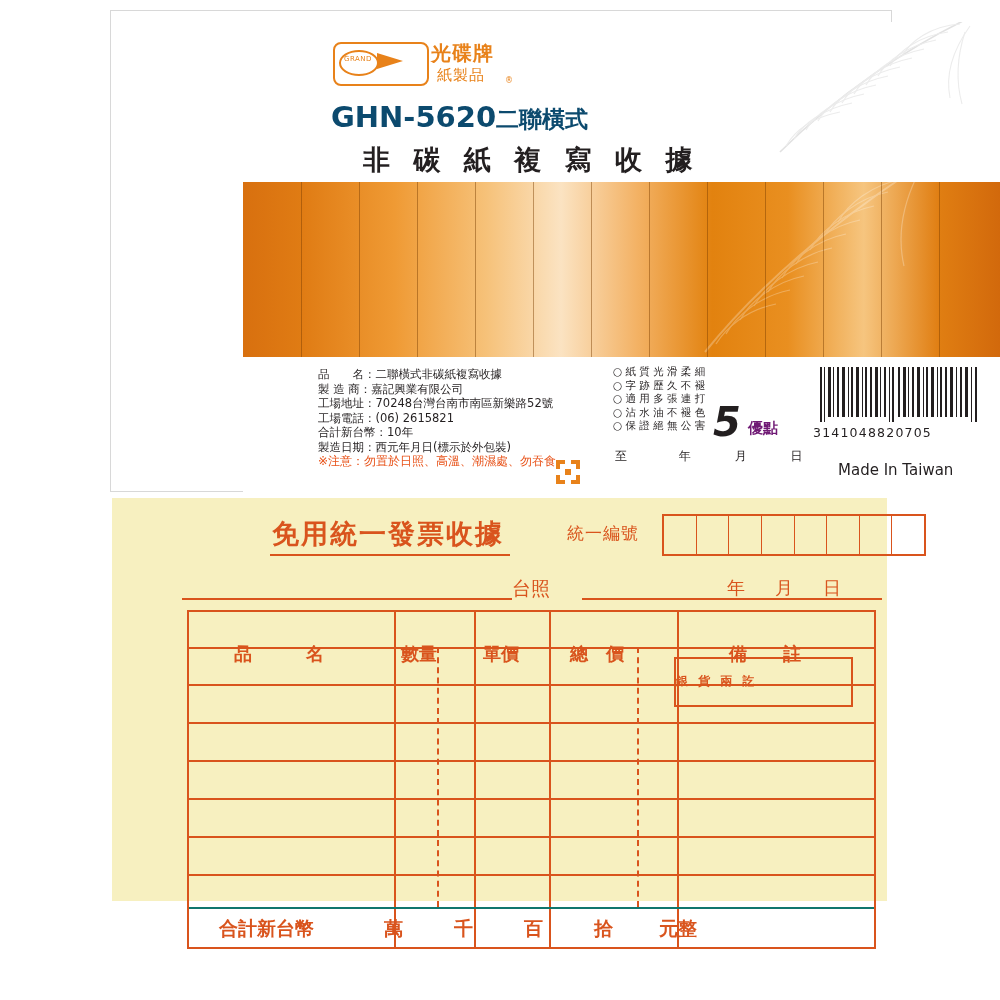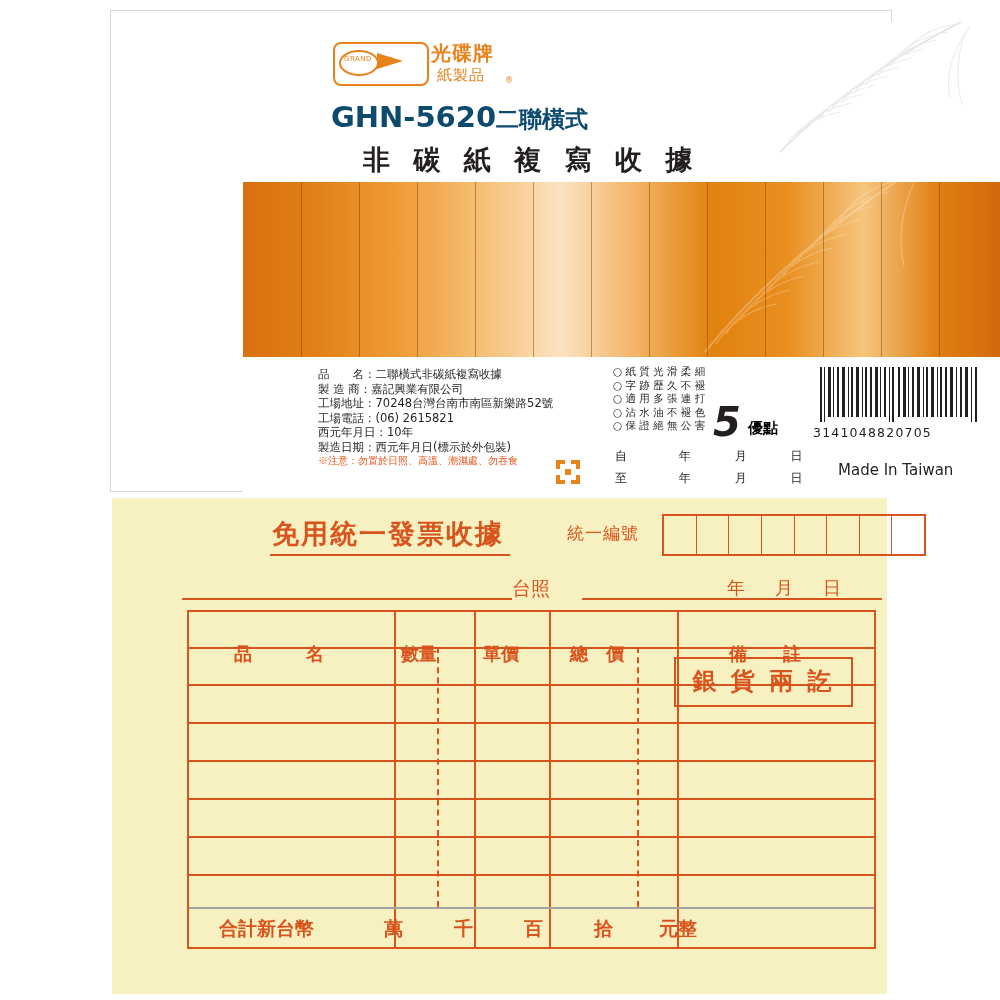--- a/index.html
+++ b/index.html
@@ -29,56 +29,56 @@
   
   .band{position:absolute;left:132px;top:171px;width:757px;height:175px;
         background:linear-gradient(90deg,#d8700f 0%,#e07c14 8%,#ef9a34 20%,#f6c178 32%,#fbe3c2 42%,#f3b265 52%,#e2820f 62%,#e98f20 72%,#f6c57f 82%,#e07e12 92%,#d2690c 100%);}
   .band .vline{position:absolute;top:0;width:1px;height:175px;background:rgba(120,60,0,.45);}
   .band-feather{position:absolute;right:70px;top:-20px;width:320px;height:220px;opacity:.35;}
 
   
   .specs{position:absolute;left:132px;top:346px;width:757px;height:143px;background:#fff;}
   .spec-left{position:absolute;left:75px;top:10px;font-size:11.5px;color:#231f20;line-height:14.5px;white-space:nowrap;}
   .spec-left .lbl{letter-spacing:0px;}
-  .spec-warn{color:#e8531a;font-size:10px;font-family:Liberation Serif, serif;}
+  .spec-warn{color:#e8531a;font-size:12px;}
   .recycle{position:absolute;left:310px;top:100px;width:30px;height:30px;}
   .spec-mid{position:absolute;left:370px;top:8px;font-size:10.5px;color:#231f20;line-height:13.5px;white-space:nowrap;}
   .big5{position:absolute;left:470px;top:42px;font-size:40px;color:#231f20;font-style:italic;font-weight:bold;}
-  .youdian{position:absolute;left:505px;top:62px;font-size:15px;color:#000000;font-weight:bold;}
+  .youdian{position:absolute;left:505px;top:62px;font-size:15px;color:#701a75;font-weight:bold;}
   .dates{position:absolute;left:372px;top:88px;font-size:12px;color:#231f20;line-height:22px;white-space:nowrap;}
   .dates span{display:inline-block;}
   .barcode{position:absolute;left:575px;top:10px;width:165px;height:55px;}
   .barnum{position:absolute;left:570px;top:68px;font-size:12.5px;color:#231f20;letter-spacing:1.2px;}
   .madein{position:absolute;left:595px;top:92px;font-size:15px;color:#231f20;margin-top:12px;}
 
   
-  .receipt{position:absolute;left:112px;top:498px;width:775px;height:496px;background:#f7f0c0;}
+  .receipt{position:absolute;left:112px;top:498px;width:775px;height:403px;background:#f7f0c0;}
   .r-title{position:absolute;left:160px;top:18px;font-size:27px;color:#d9541d;font-weight:bold;letter-spacing:2px;white-space:nowrap;}
   .r-title-underline{position:absolute;left:158px;top:56px;width:240px;height:2px;background:#d9541d;}
   .r-unifno{position:absolute;left:455px;top:24px;font-size:17px;color:#d9541d;letter-spacing:1px;}
   .r-unif-boxes{position:absolute;left:550px;top:16px;width:260px;height:38px;border:2px solid #d9541d;display:flex;}
   .r-unif-boxes i{flex:1;border-right:1px solid #d9541d;display:block;}
   .r-unif-boxes i:last-child{border-right:none;}
 
   .r-taizhao{position:absolute;left:400px;top:78px;font-size:19px;color:#d9541d;}
   .r-taizhao-line{position:absolute;left:70px;top:100px;width:330px;height:1.5px;background:#d9541d;}
   .r-ymd{position:absolute;left:615px;top:78px;font-size:18px;color:#d9541d;letter-spacing:30px;}
   .r-ymd-line{position:absolute;left:470px;top:100px;width:300px;height:1.5px;background:#d9541d;}
 
   .table{position:absolute;left:75px;top:112px;width:685px;height:335px;border:2px solid #d9541d;}
   .thead{position:absolute;left:0;top:0;width:100%;height:35px;border-bottom:2px solid #d9541d;}
   .vdiv{position:absolute;top:0;width:2px;height:335px;background:#d9541d;}
   .vdash{position:absolute;top:35px;width:0;height:260px;border-left:2px dashed #d9541d;}
   .hrow{position:absolute;left:0;width:100%;height:1.5px;background:#d9541d;}
   .th{position:absolute;top:7px;font-size:18px;color:#d9541d;font-weight:bold;white-space:nowrap;margin-top:23px;}
 
   .silver{position:absolute;left:485px;top:45px;width:175px;height:46px;border:2px solid #d9541d;}
-  .silver span{display:block;text-align:center;line-height:44px;font-size:24px;color:#d9541d;font-weight:bold;letter-spacing:3px;}
-
-  .totalrow{position:absolute;left:0;bottom:0;width:100%;height:38px;border-top:2px solid #a3a3a3;}
+  .silver span{display:block;text-align:left;line-height:44px;font-size:12px;color:#d9541d;font-weight:bold;letter-spacing:3px;}
+
+  .totalrow{position:absolute;left:0;bottom:0;width:100%;height:38px;border-top:2px solid #0f766e;}
   .tot{position:absolute;top:7px;font-size:19px;color:#d9541d;font-weight:bold;white-space:nowrap;}
 </style>
 </head>
 <body>
 
 <div class="page">
 
   <div class="cover-spine"></div>
   <div class="cover">
 
@@ -147,21 +147,21 @@
       <div class="vline" style="left:638px"></div>
       <div class="vline" style="left:696px"></div>
     </div>
 
     <div class="specs">
       <div class="spec-left">
         <div class="lbl">品　　名：二聯橫式非碳紙複寫收據</div>
         <div class="lbl">製 造 商：嘉記興業有限公司</div>
         <div class="lbl">工場地址：70248台灣台南市南區新樂路52號</div>
         <div class="lbl">工場電話：(06) 2615821</div>
-        <div class="lbl">西元年月日：10年</div>
+        <div class="lbl">合計新台幣：10年</div>
         <div class="lbl">製造日期：西元年月日(標示於外包裝)</div>
         <div class="spec-warn">※注意：勿置於日照、高溫、潮濕處、勿吞食</div>
       </div>
 
       <svg class="recycle" viewBox="0 0 30 30">
         <g fill="#e8821a">
           <path d="M3 3h9v4H7v5H3z"></path>
           <path d="M27 3v9h-4V7h-5V3z"></path>
           <path d="M3 27v-9h4v5h5v4z"></path>
           <path d="M27 27h-9v-4h5v-5h4z"></path>
@@ -173,26 +173,20 @@
         <div>○ 紙 質 光 滑 柔 細</div>
         <div>○ 字 跡 歷 久 不 褪</div>
         <div>○ 適 用 多 張 連 打</div>
         <div>○ 沾 水 油 不 褪 色</div>
         <div>○ 保 證 絕 無 公 害</div>
       </div>
       <div class="big5">5</div>
       <div class="youdian">優點</div>
 
       <div class="dates">
-        <div>
-          <span>自</span>
-          <span style="width:48px"></span><span>年</span>
-          <span style="width:40px"></span><span>月</span>
-          <span style="width:40px"></span><span>日</span>
-        </div>
         <div>
           <span>至</span>
           <span style="width:48px"></span><span>年</span>
           <span style="width:40px"></span><span>月</span>
           <span style="width:40px"></span><span>日</span>
         </div>
       </div>
 
       <svg class="barcode" viewBox="0 0 165 55">
         <g fill="#231f20">

